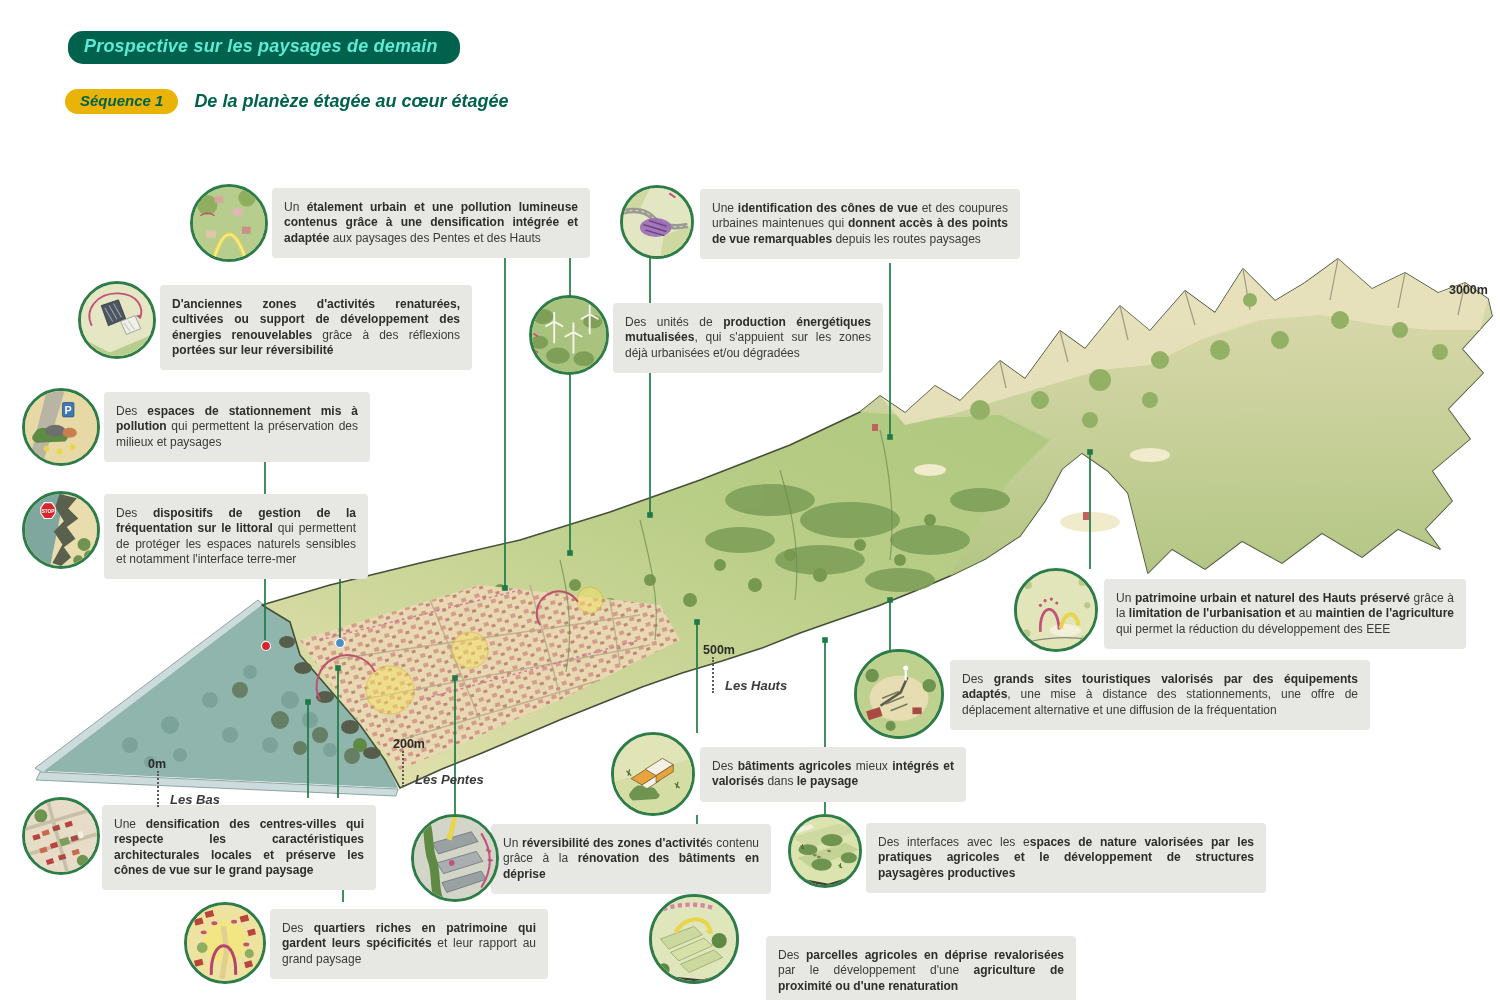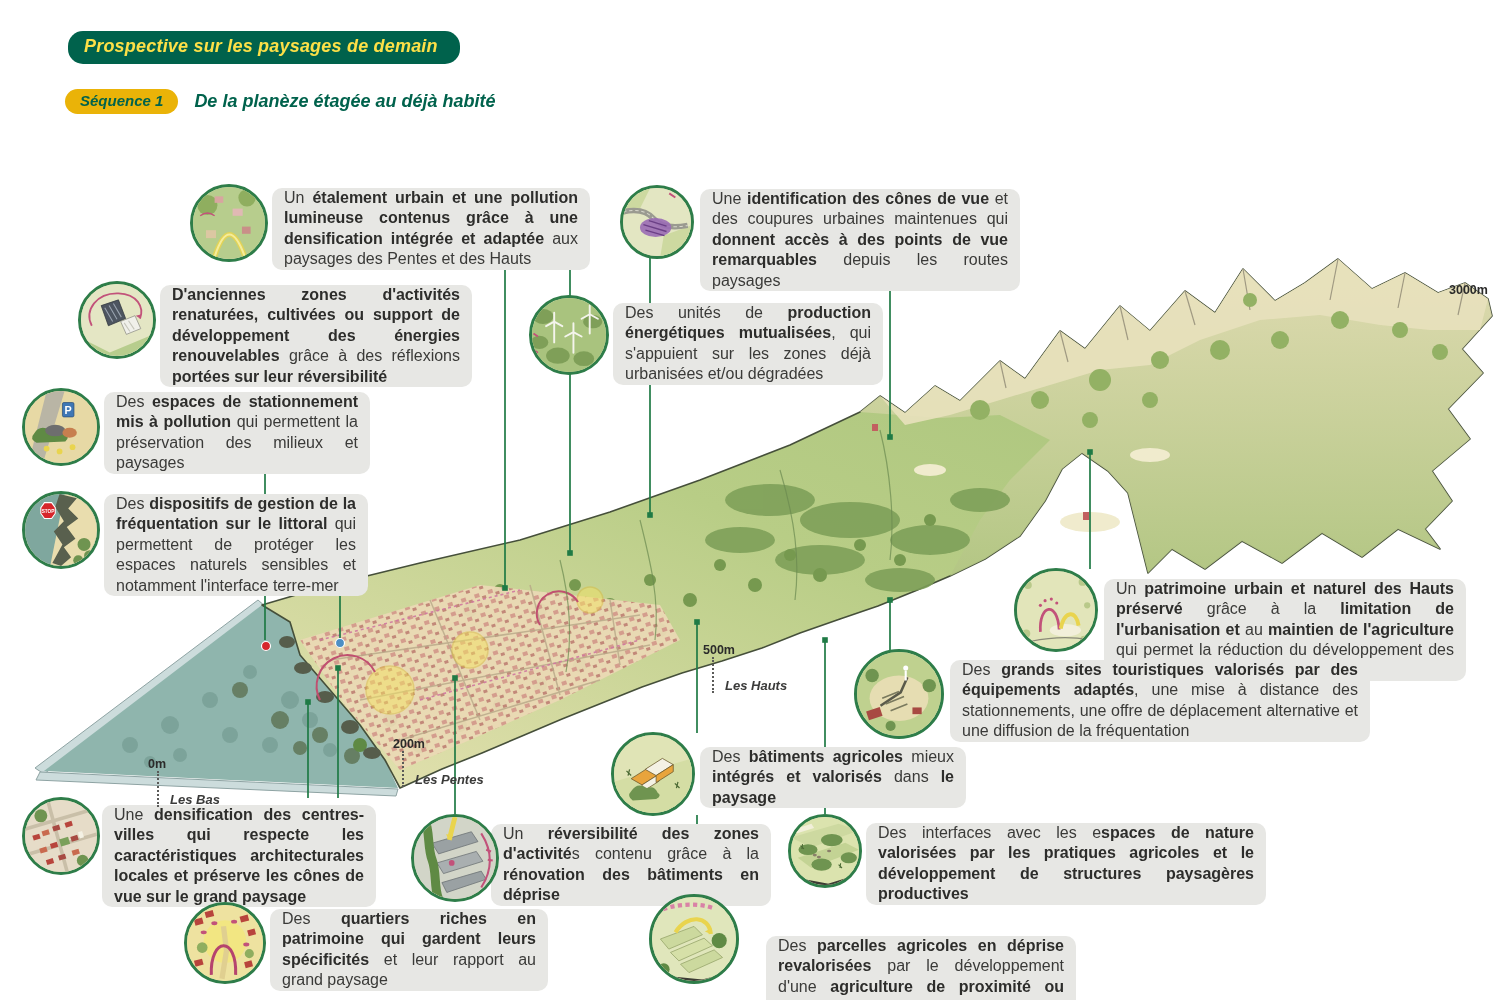--- a/index.html
+++ b/index.html
@@ -1,30 +1,30 @@
 <!DOCTYPE html>
 <html><head>
 <meta charset="utf-8">
 <style>
   html,body{margin:0;padding:0}
   body{width:1500px;height:1000px;position:relative;overflow:hidden;background:#ffffff;
        font-family:"Liberation Sans",sans-serif;}
   .stage{position:absolute;inset:0;width:1500px;height:1000px}
   #terrain{position:absolute;left:0;top:0}
-  .title-pill{position:absolute;left:68px;top:31px;background:#00624c;color:#fde047;
+  .title-pill{position:absolute;left:68px;top:31px;background:#00624c;color:#5eead4;
       font-style:italic;font-weight:bold;font-size:18px;padding:5px 22px 7px 16px;border-radius:15px;letter-spacing:.2px}
   .seq-row{position:absolute;left:65px;top:89px;display:flex;align-items:center;gap:16px}
   .seq-pill{background:#eab308;color:#00624c;font-style:italic;font-weight:bold;font-size:15px;
       padding:3px 15px 5px;border-radius:13px}
   .seq-title{color:#00624c;font-style:italic;font-weight:bold;font-size:18px}
   .icon-circle{position:absolute;border-radius:50%;border:3px solid #2e7d49;overflow:hidden;
       background:#dfe4b8;box-sizing:border-box;z-index:3}
   .icon-circle svg{display:block;width:100%;height:100%}
-  .bubble{position:absolute;background:#e7e7e4;border-radius:10px;padding:0 12px;
-      font-size:16px;line-height:1.28;color:#3a3a38;text-align:justify;z-index:2;box-sizing:border-box}
+  .bubble{position:absolute;background:#e7e7e4;border-radius:4px;padding:12px 12px;
+      font-size:12px;line-height:1.28;color:#3a3a38;text-align:justify;z-index:2;box-sizing:border-box}
   .bubble b{color:#2d2d2b}
   .altm{position:absolute;color:#2b2b2a;z-index:2}
   .alt-label{font-weight:bold;font-size:12.5px}
   .alt-sub{display:flex;align-items:flex-end}
   .alt-dots{border-left:2px dotted #5a5a58;height:36px;margin-left:9px}
   .alt-zone{font-style:italic;font-weight:bold;font-size:13px;color:#3b3b3a;margin-left:11px;margin-top:6px;white-space:nowrap}
 </style>
 </head>
 <body>
 
@@ -222,21 +222,21 @@
         <rect x="335.2" y="665.2" width="5.6" height="5.6" fill="#1f7a45"></rect>
         <rect x="887.2" y="597.2" width="5.6" height="5.6" fill="#1f7a45"></rect>
         <circle cx="266" cy="646" r="4.5" fill="#d6252b" stroke="#fff" stroke-width="1.2"></circle>
         <circle cx="340" cy="643" r="4.5" fill="#4d8fc4" stroke="#fff" stroke-width="1.2"></circle>
       </g>
   </svg>
 
   <div class="title-pill">Prospective sur les paysages de demain</div>
   <div class="seq-row">
     <span class="seq-pill">Séquence 1</span>
-    <span class="seq-title">De la planèze étagée au déjà habité</span>
+    <span class="seq-title">De la planèze étagée au cœur étagée</span>
   </div>
 
   <div id="callouts">
       <div class="icon-circle" style="left: 190px; top: 184px; width: 78px; height: 78px;">
         <svg viewBox="0 0 100 100">
           <rect width="100" height="100" fill="#b7cd8d"></rect>
           <circle cx="20" cy="25" r="14" fill="#8fae5f"></circle>
           <circle cx="75" cy="15" r="12" fill="#8fae5f"></circle>
           <rect x="55" y="30" width="14" height="10" fill="#e0b9b4"></rect>
           <rect x="30" y="13" width="12" height="9" fill="#d8a5a0"></rect>

